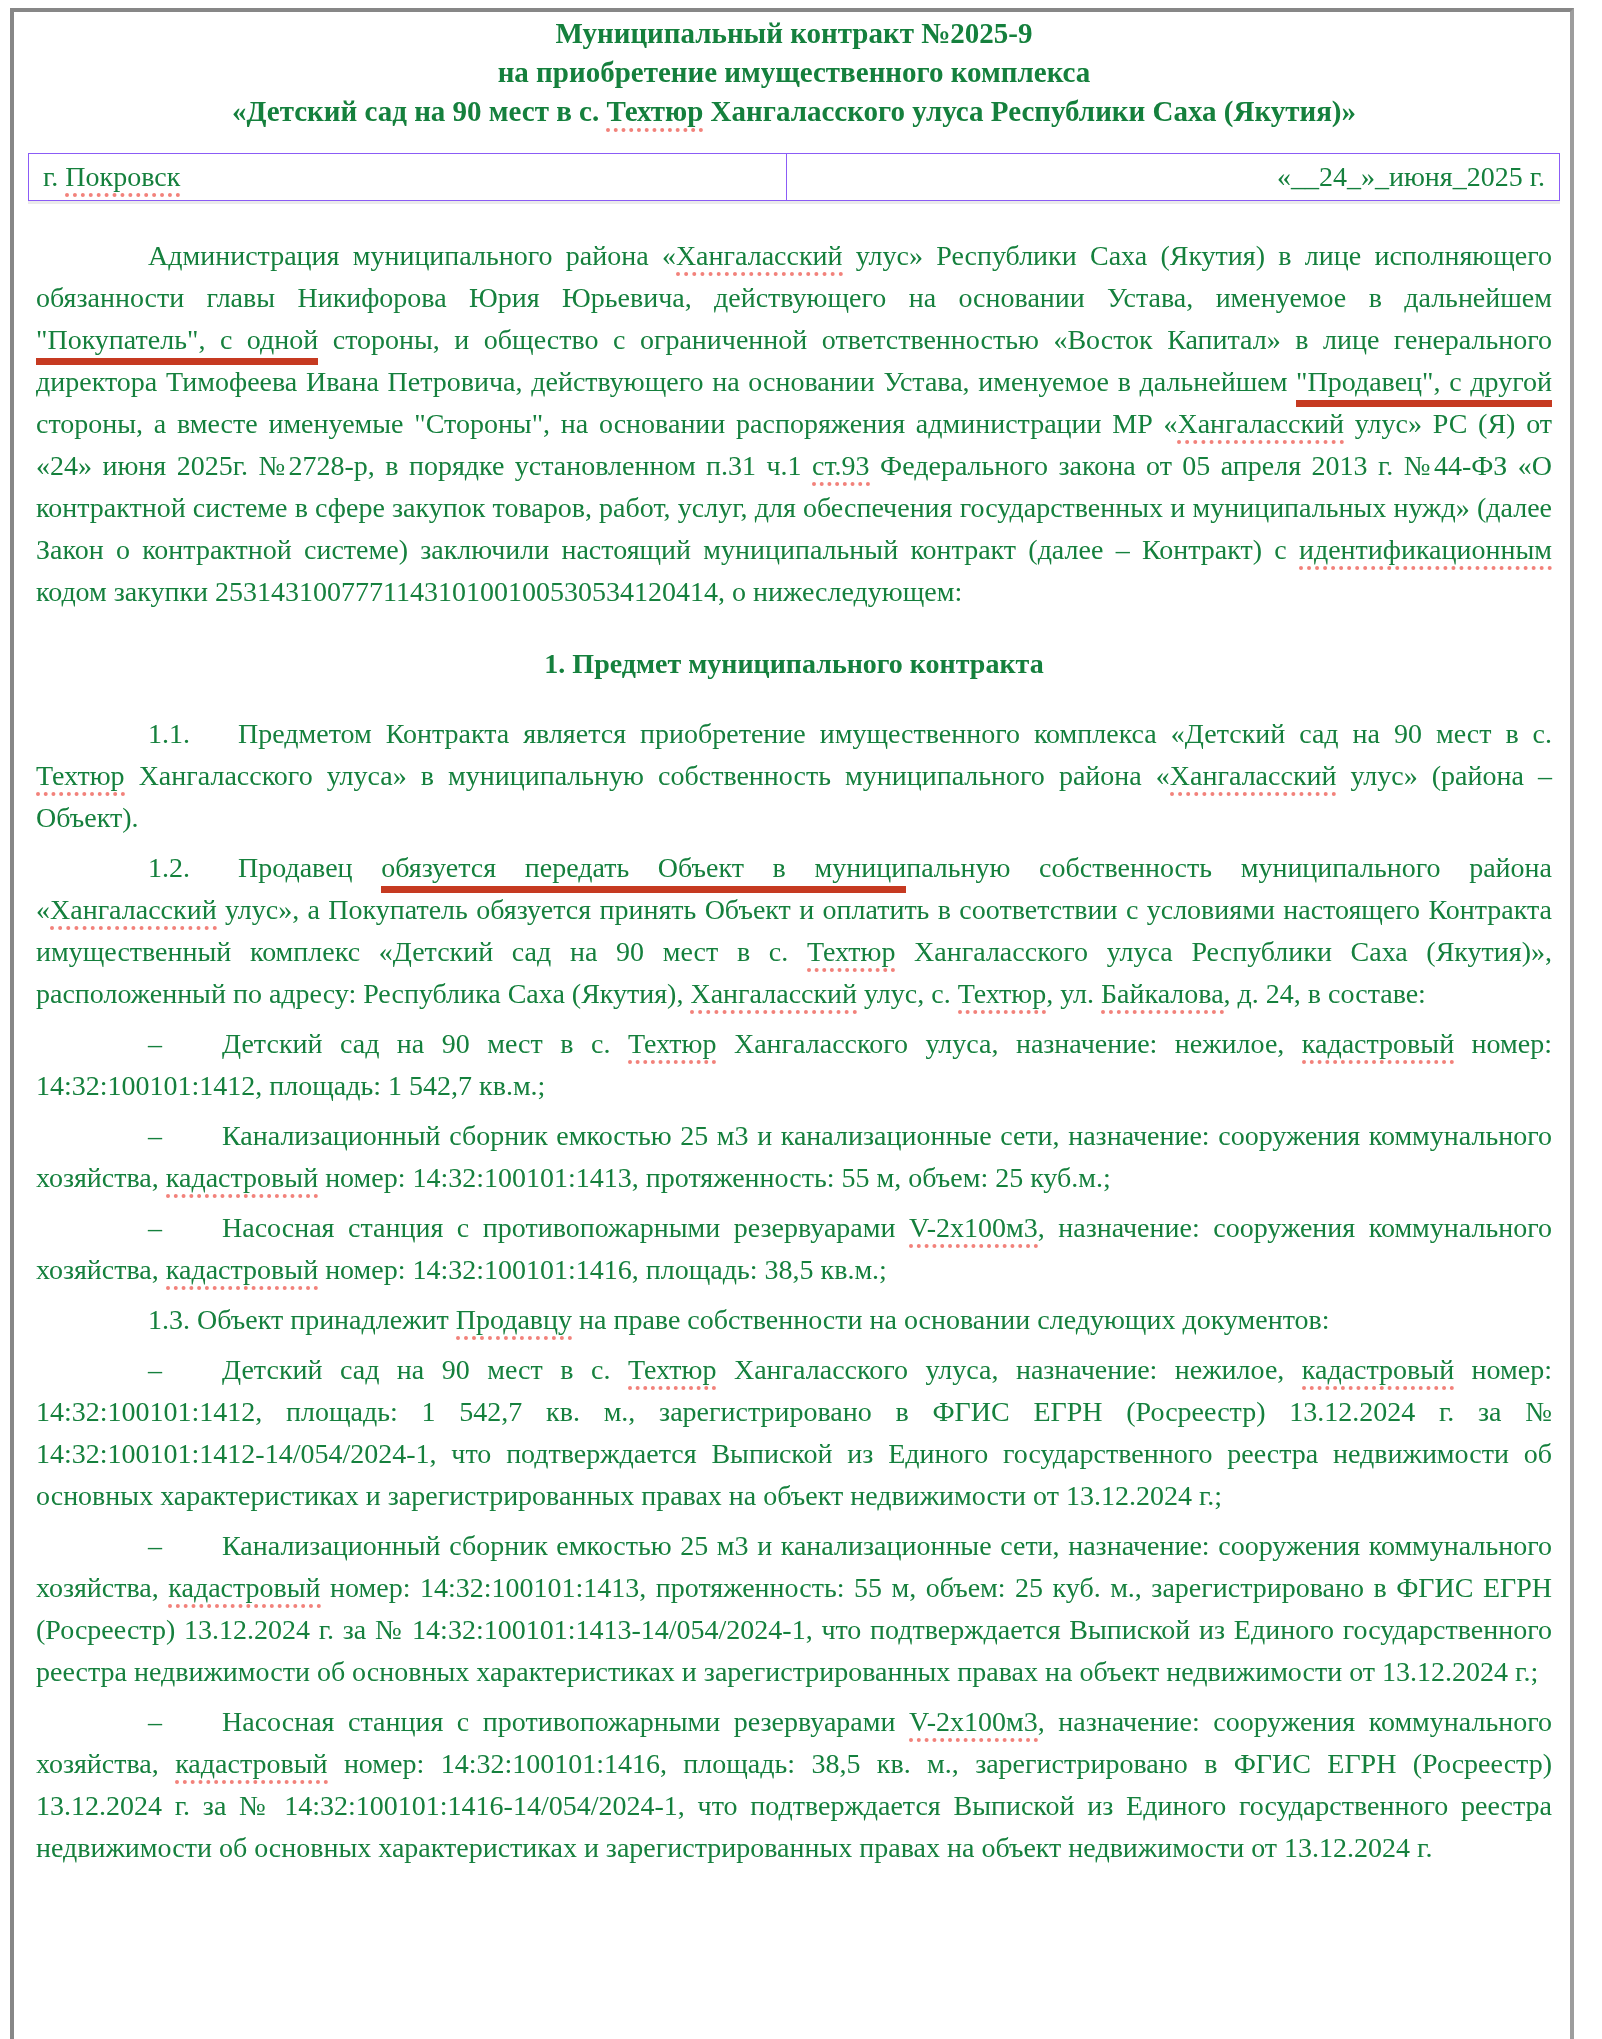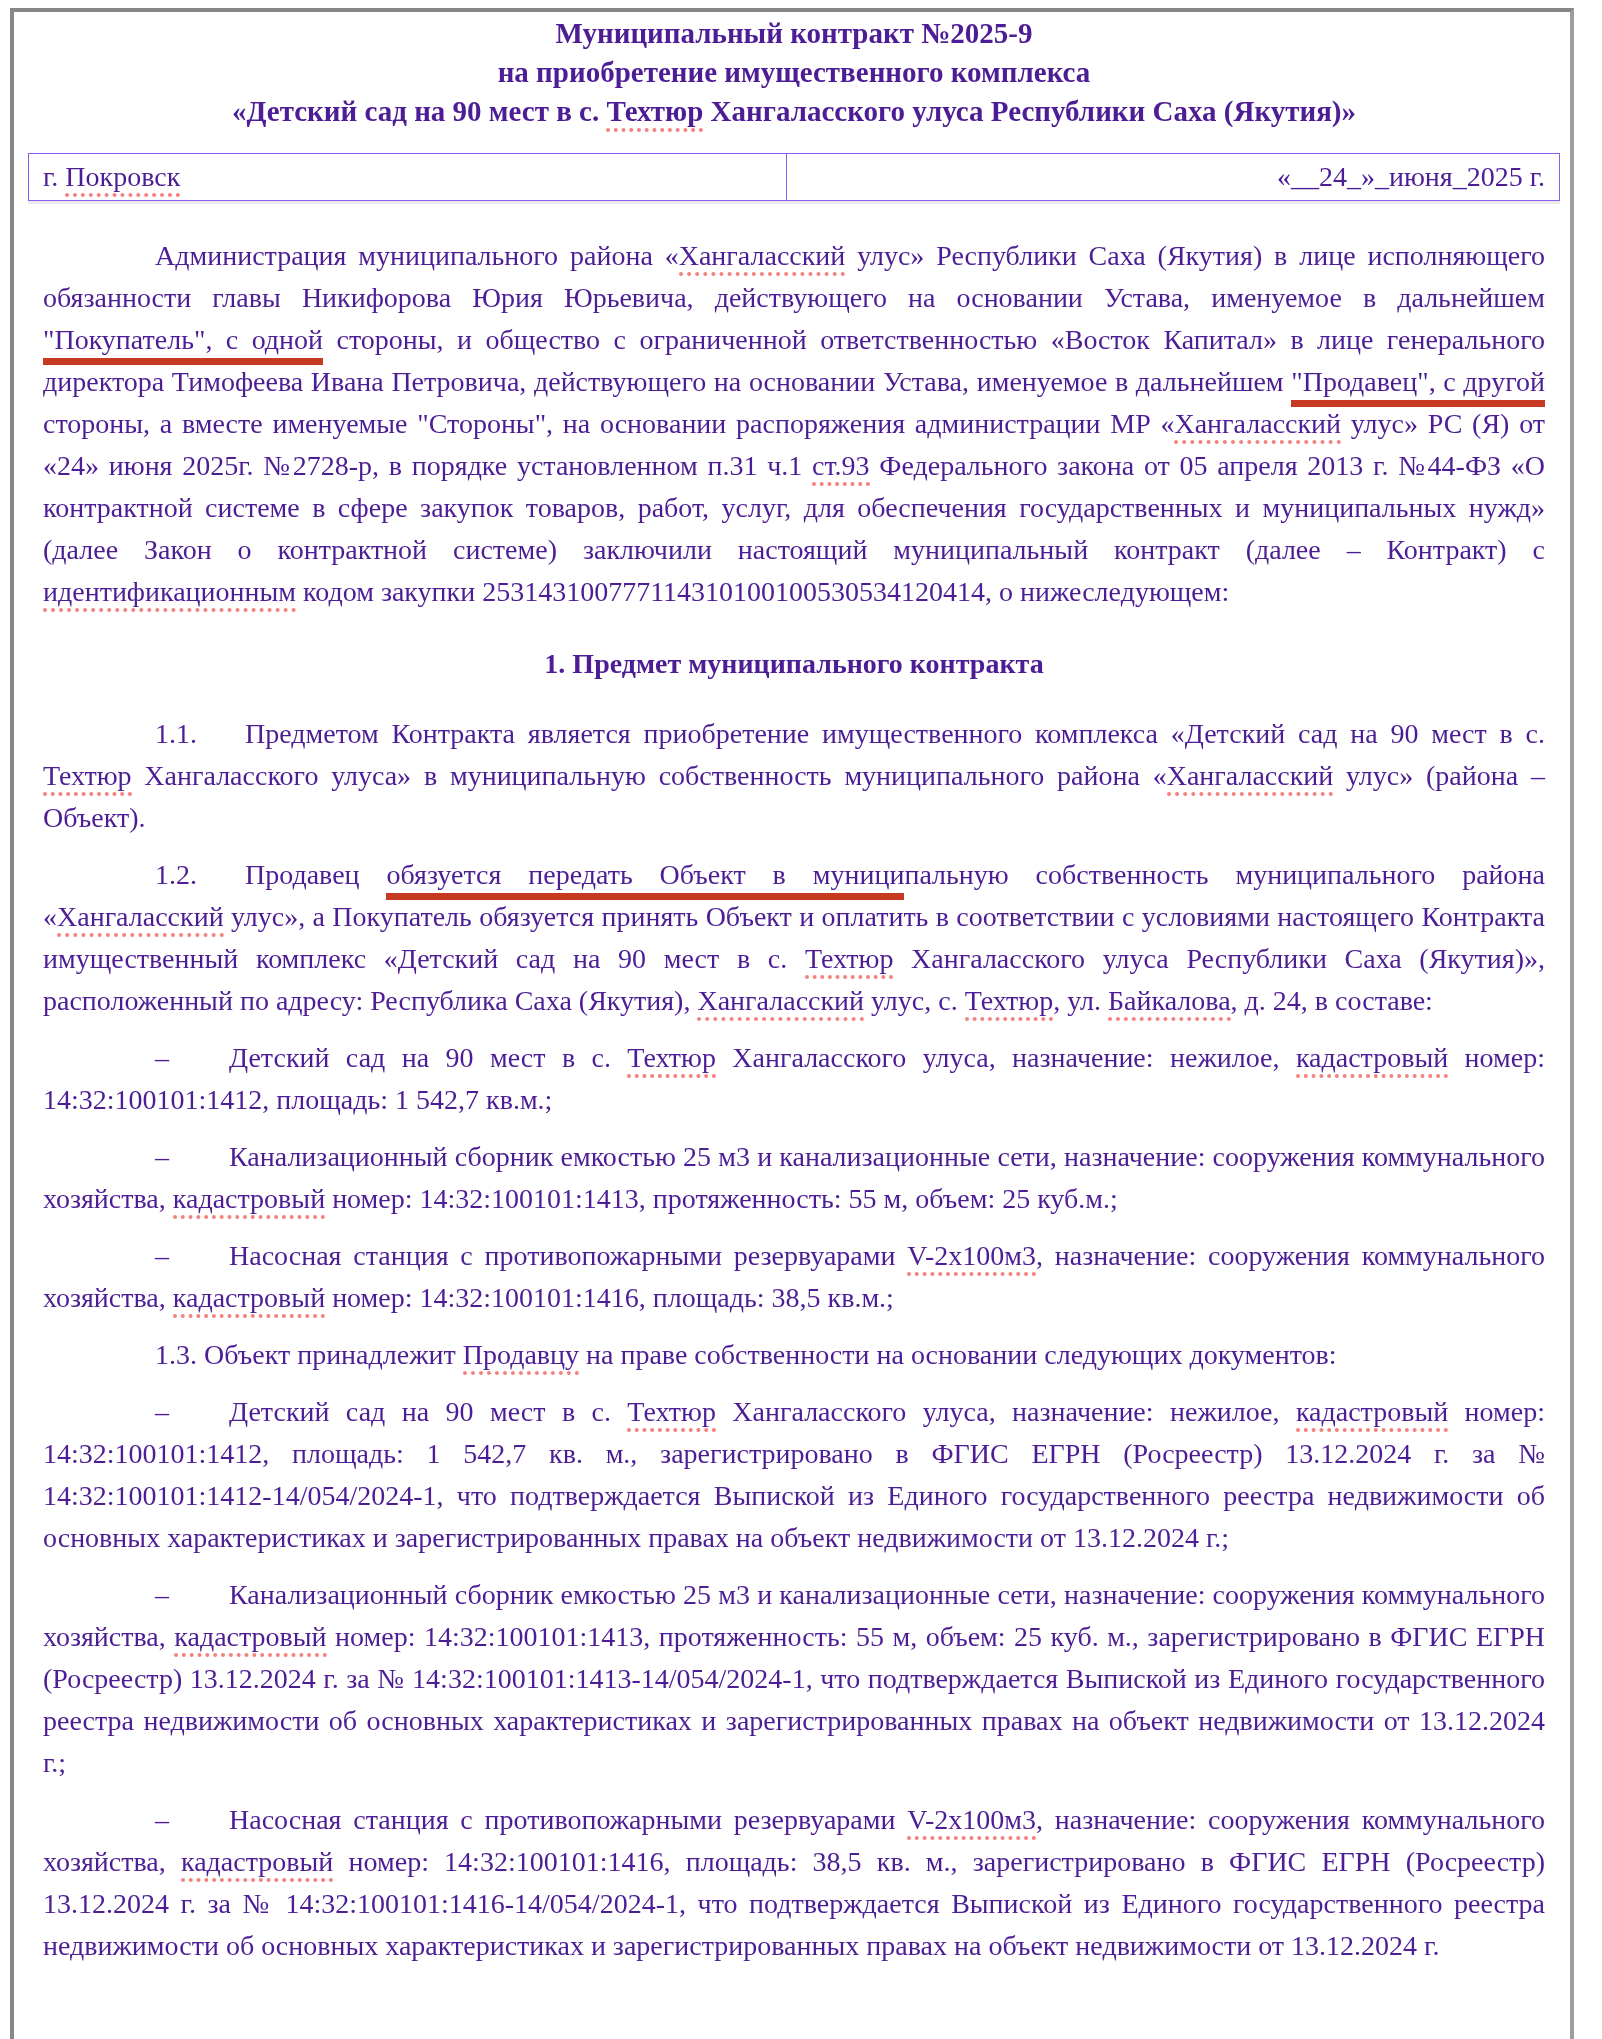--- a/index.html
+++ b/index.html
@@ -2,21 +2,21 @@
 <html><head>
 <meta charset="utf-8">
 <style>
   html,body{margin:0;padding:0;background:#ffffff;}
   .page{
     position:relative;
     width:1602px;height:2039px;
     overflow:hidden;
     background:#ffffff;
     font-family:"Liberation Serif","DejaVu Serif",serif;
-    color:#4c1d95;
+    color:#15803d;
   }
   .frame{
     position:absolute;
     left:10px;top:8px;right:28px;bottom:-20px;
     border-top:4px solid #878787;
     border-left:4px solid #878787;
     border-right:4px solid #9d9d9d;
     pointer-events:none;
   }
   .content{
@@ -43,21 +43,21 @@
     font-size:28px;
     height:42px;
     padding:2px 14px;
     background:#fff;
   }
   td.place{width:49.5%;text-align:left;}
   td.date{text-align:right;margin-left:28px;}
   
   .docbody{margin-top:34px;}
   .blk{
-    margin:15px;
+    margin:8px;
     font-size:28px;
     line-height:42px;
     text-align:justify;
     text-indent:112px;
   }
   .blk.heading{
     text-align:center;
     font-weight:bold;
     text-indent:0;
     margin:30px 0 28px 0;

